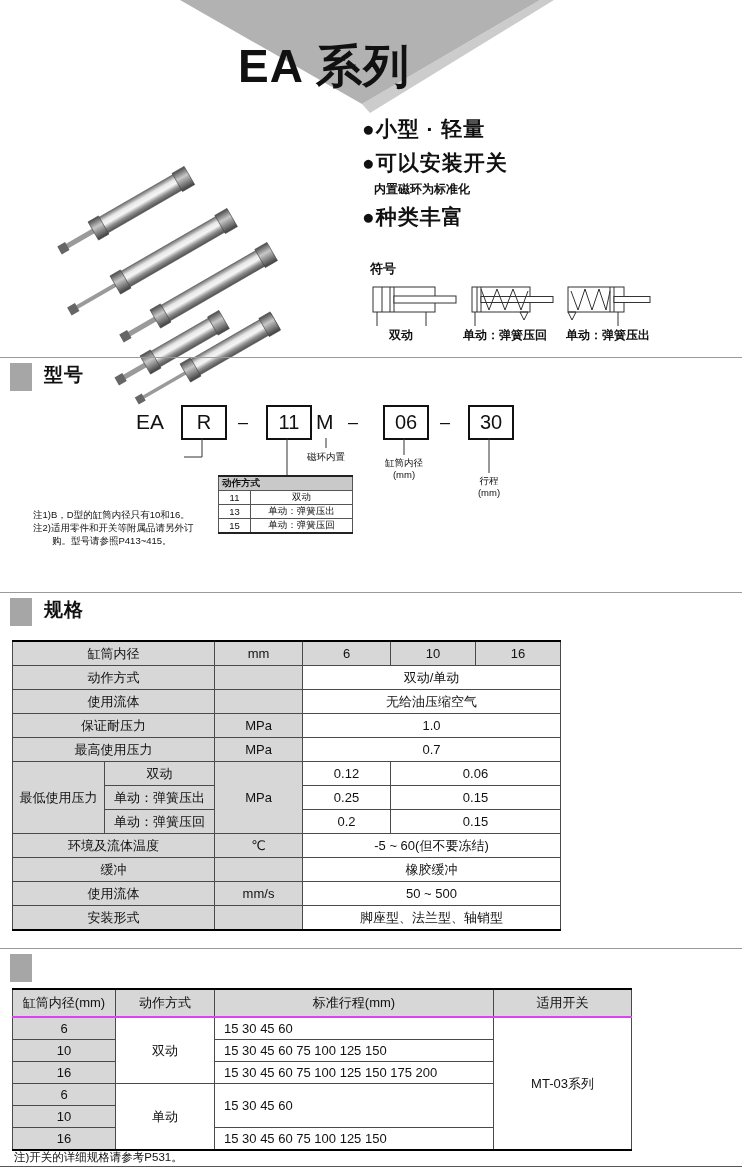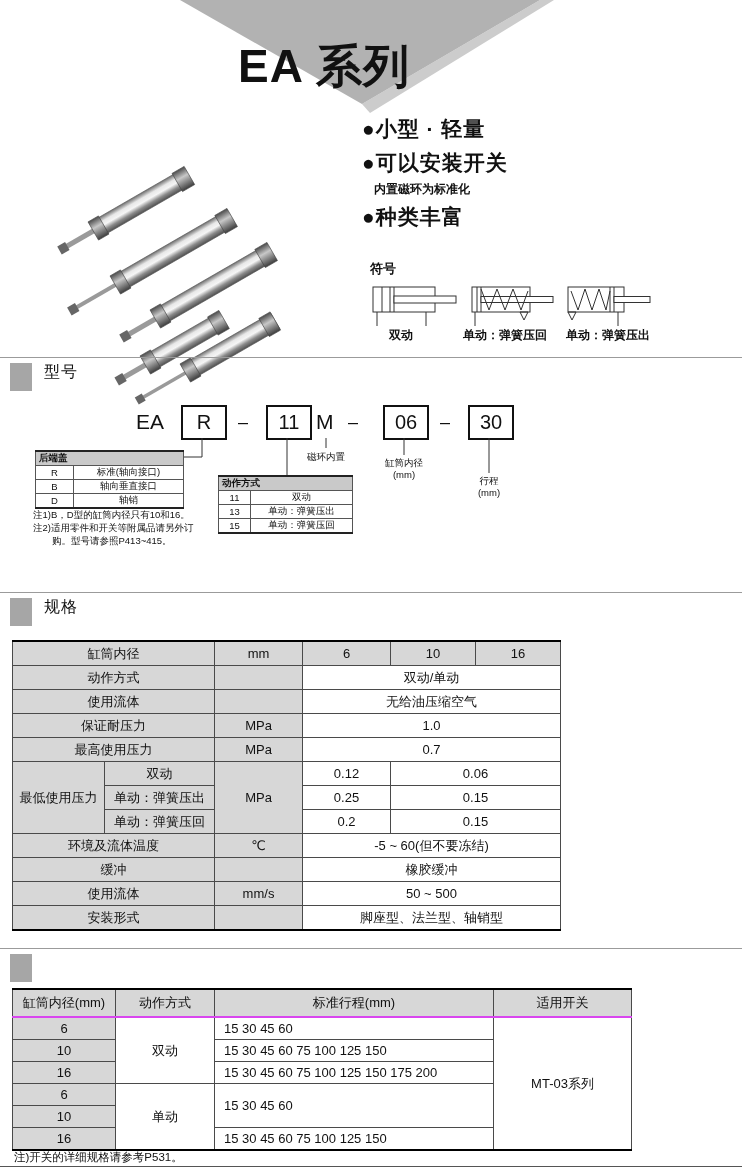--- a/index.html
+++ b/index.html
@@ -2,21 +2,21 @@
 <html><head>
 <meta charset="utf-8">
 <style>
   html,body{margin:0;padding:0;background:#fff;}
   .page{position:relative;width:742px;height:1169px;background:#fff;overflow:hidden;
         font-family:"Liberation Sans","DejaVu Sans",sans-serif;color:#111;}
   .abs{position:absolute;}
   
   .rule{position:absolute;left:0;width:742px;height:1px;background:#9b9b9b;}
   .sq{position:absolute;left:10px;width:22px;height:28px;background:#a6a6a6;}
-  .sec-title{position:absolute;left:44px;font-size:16px;font-weight:normal;letter-spacing:1px;white-space:nowrap;}
+  .sec-title{position:absolute;left:44px;font-size:19px;font-weight:bold;letter-spacing:1px;white-space:nowrap;}
   
   .hdr-sub{position:absolute;left:285px;top:7px;width:200px;text-align:center;font-size:24px;font-weight:bold;letter-spacing:2px;}
   .hdr-title{position:absolute;left:238px;top:36px;width:300px;text-align:left;font-size:46px;font-weight:bold;letter-spacing:1px;}
   
   .feat{position:absolute;font-size:21px;font-weight:bold;letter-spacing:1px;white-space:nowrap;}
   .feat-note{position:absolute;font-size:12px;font-weight:bold;white-space:nowrap;}
   
   .sym-head{position:absolute;font-size:13px;font-weight:bold;margin-left:7px;}
   .sym-label{position:absolute;top:327px;font-size:12px;font-weight:bold;text-align:center;white-space:nowrap;}
   
@@ -171,43 +171,20 @@
     <path d="M404 81 V98" class="lineart"></path>
     <path d="M489 81 V116" class="lineart"></path>
   </svg>
 
   <div class="callout" style="left:300px;top:451px;width:52px">磁环内置</div>
   <div class="callout" style="left:374px;top:457px;width:60px">缸筒内径</div>
   <div class="callout" style="left:374px;top:469px;width:60px">(mm)</div>
   <div class="callout" style="left:459px;top:475px;width:60px">行程</div>
   <div class="callout" style="left:459px;top:487px;width:60px">(mm)</div>
 
-  <table class="mini" style="left:35px;top:450px;width:148px">
-    <colgroup>
-        <col style="width:38px">
-        <col style="width:110px">
-      </colgroup>
-    <tbody>
-        <tr>
-          <td class="mh" colspan="2">后端盖</td>
-        </tr>
-    <tr>
-      <td class="code">R</td>
-      <td class="desc">标准(轴向接口)</td>
-        </tr>
-    <tr>
-      <td class="code">B</td>
-      <td class="desc">轴向垂直接口</td>
-        </tr>
-    <tr>
-      <td class="code">D</td>
-      <td class="desc">轴销</td>
-        </tr>
-  </tbody>
-    </table>
 
   <div class="note-sm" style="left:33px;top:508px">注1)B，D型的缸筒内径只有10和16。</div>
   <div class="note-sm" style="left:33px;top:521px">注2)适用零件和开关等附属品请另外订</div>
   <div class="note-sm" style="left:52px;top:534px">购。型号请参照P413~415。</div>
 
   <table class="mini" style="left:218px;top:475px;width:134px">
     <colgroup>
         <col style="width:32px">
         <col style="width:102px">
       </colgroup>

